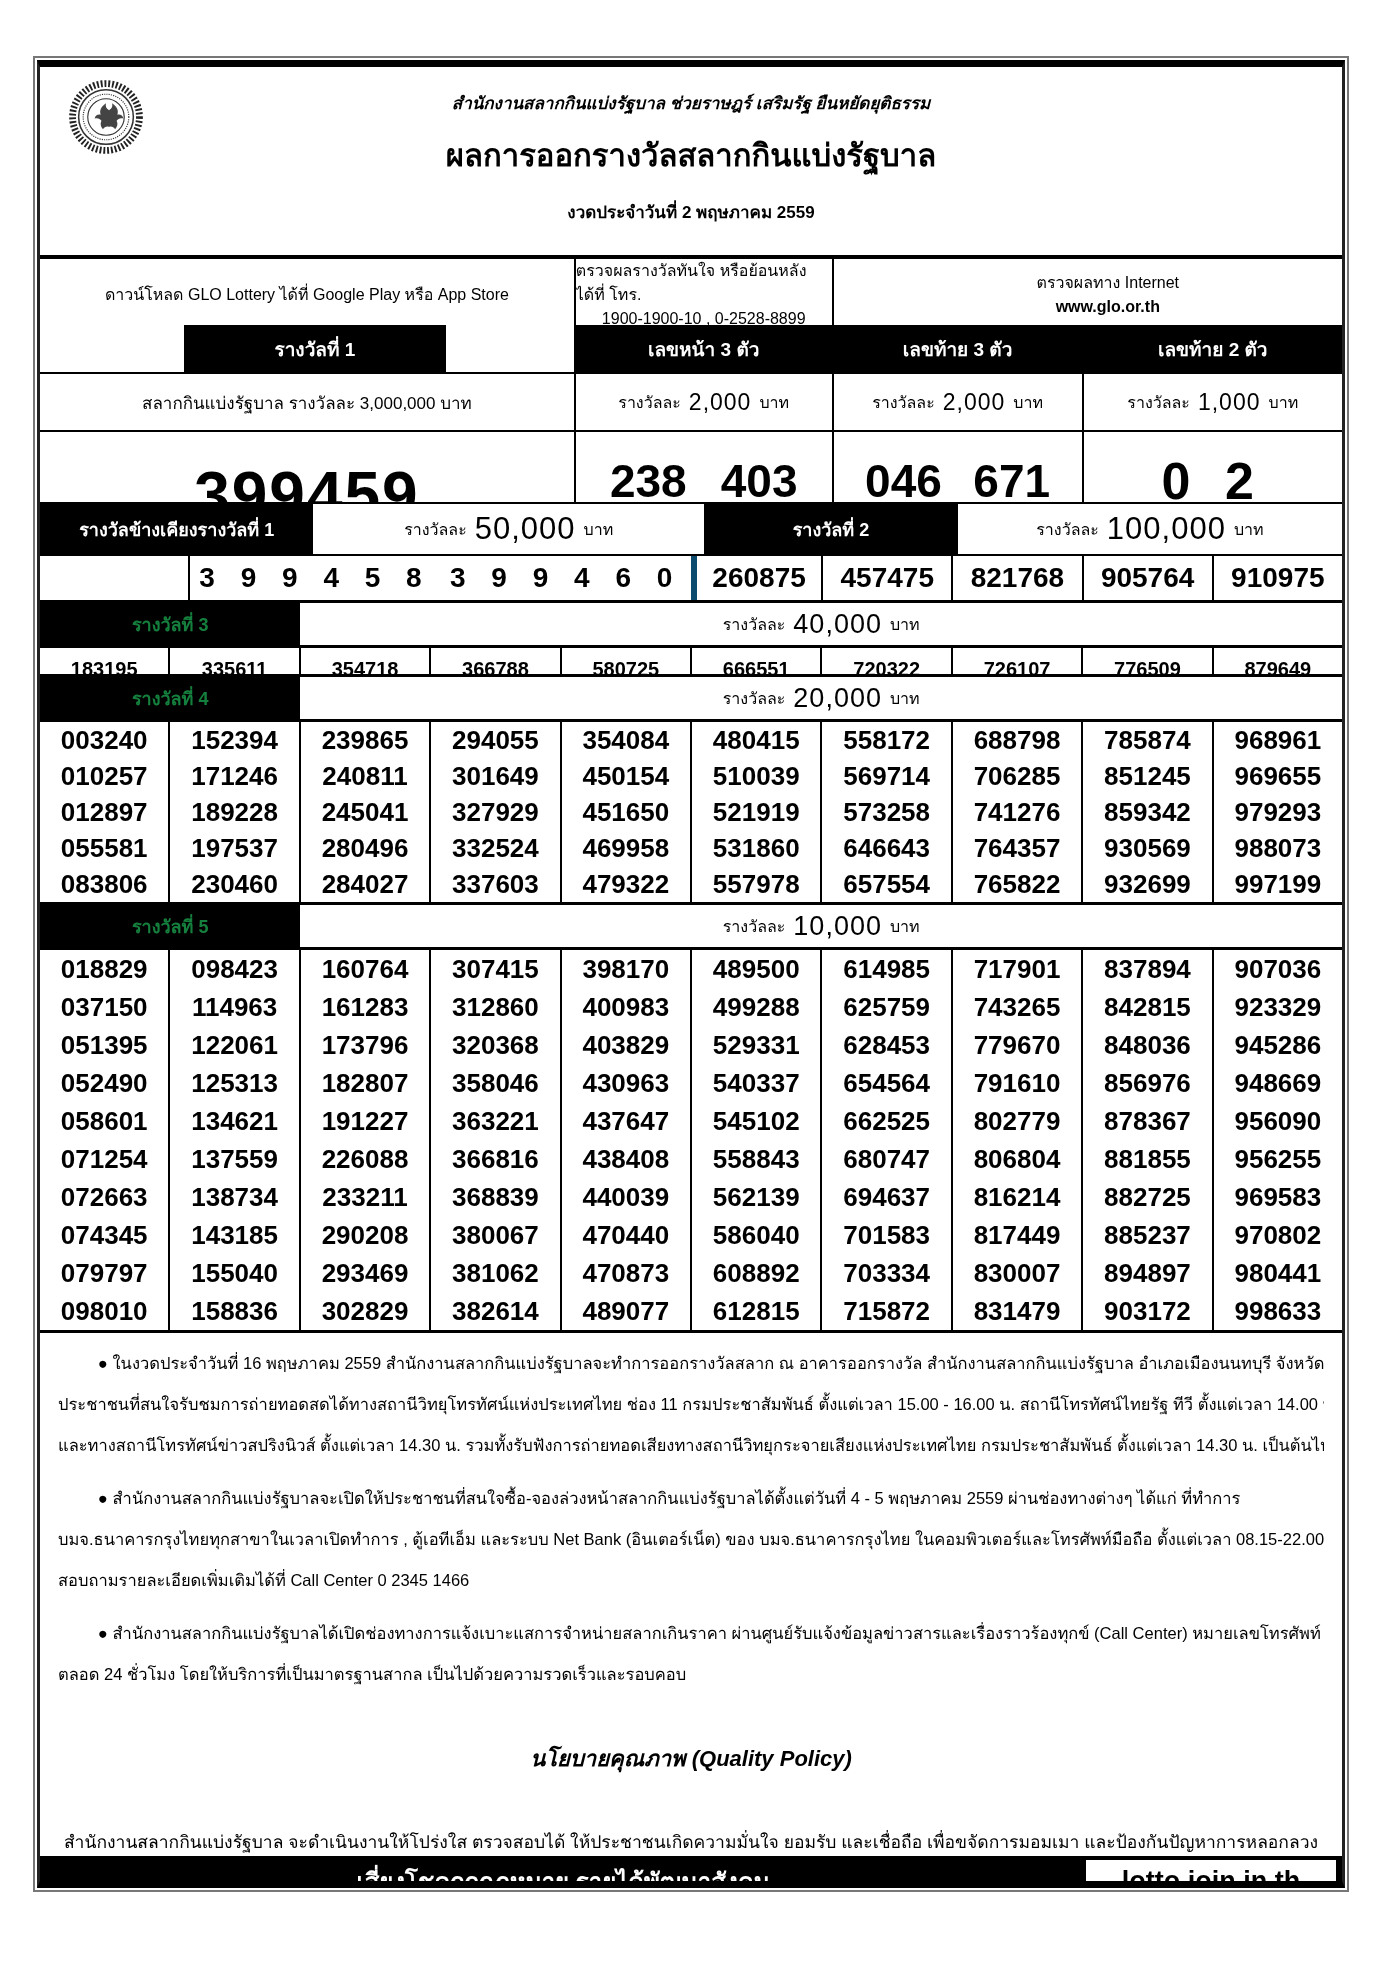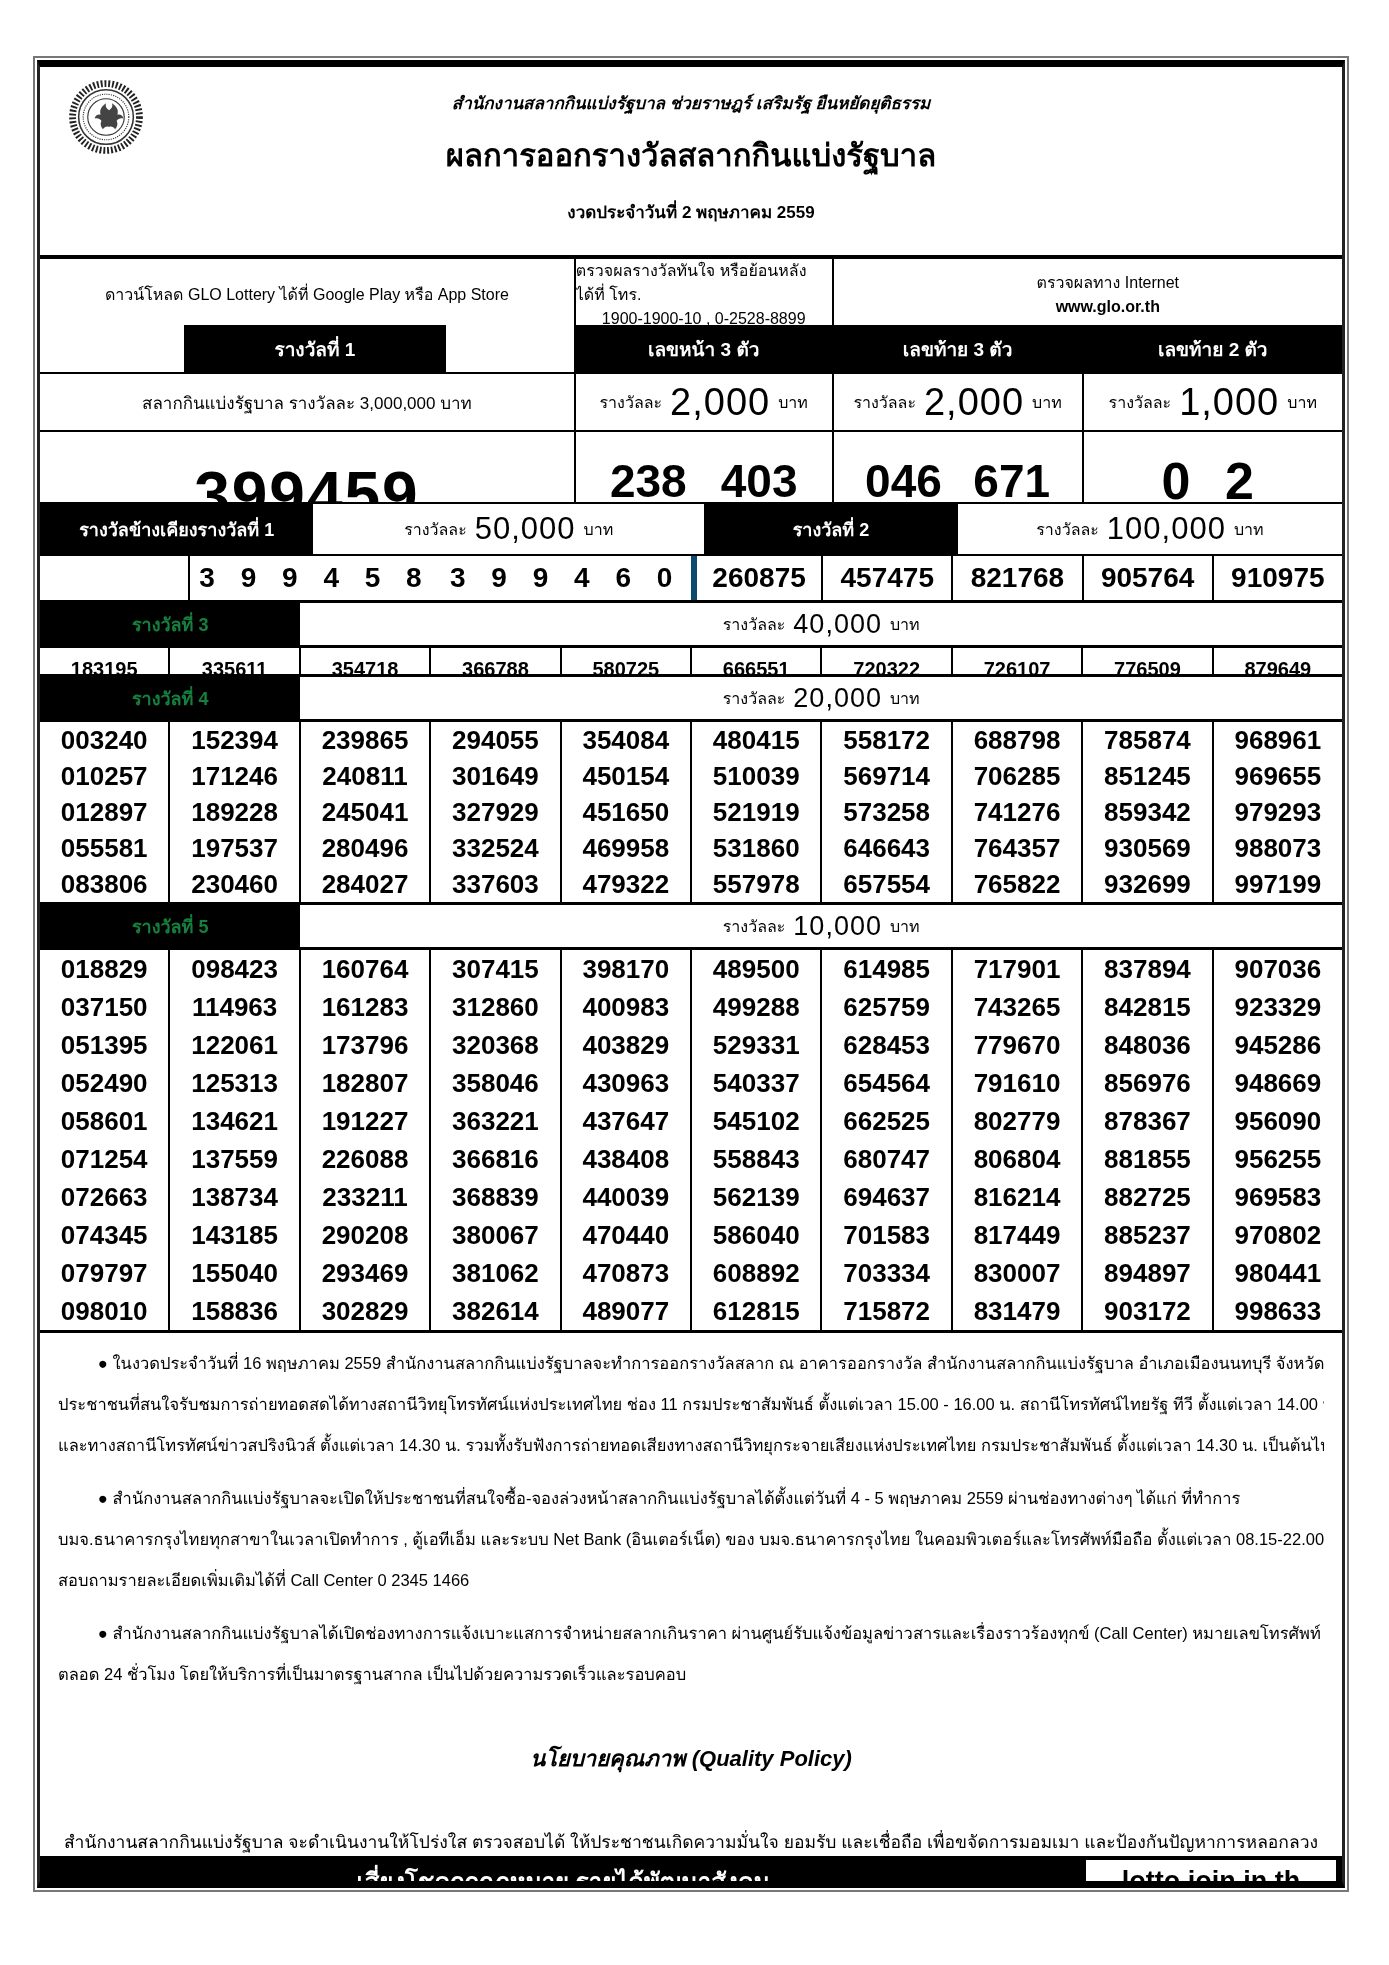--- a/index.html
+++ b/index.html
@@ -35,21 +35,21 @@
   .bandrow .blackcell{background:#000;color:#fff;font-weight:bold;font-size:19px;
     display:flex;align-items:center;justify-content:center;}
   .p1band{display:flex;}
   .p1band .gapL{width:27%;}
   .p1band .gapR{width:24%;}
   .p1band .blk{flex:1;background:#000;color:#fff;font-weight:bold;font-size:19px;
     display:flex;align-items:center;justify-content:center;}
   .amtrow{height:56px;border-top:2px solid #000;}
   .amtrow .cell{display:flex;align-items:center;justify-content:center;gap:8px;}
   .lbl-sm{font-size:16px;}
-  .amt-big{font-size:38px;letter-spacing:1px;}
+  .amt-big{font-size:23px;letter-spacing:1px;}
   .bigrow{height:70px;border-top:2px solid #000;}
   .bigrow .cell{display:flex;align-items:center;justify-content:space-evenly;}
   .n1{font-size:64px;font-weight:bold;letter-spacing:2px;line-height:70px;margin-top:28px;}
   .n3{font-size:46px;font-weight:bold;line-height:70px;}
   .n2{font-size:52px;font-weight:bold;letter-spacing:10px;line-height:70px;}
   
   .sideband{height:54px;background:#000;display:flex;flex:0 0 auto;color:#fff;}
   .sideband .blklbl{display:flex;align-items:center;justify-content:center;font-weight:bold;font-size:18px;}
   .sideband .whitebox{background:#fff;color:#000;margin:2px 0;display:flex;align-items:center;justify-content:center;gap:8px;}
   .wb-amt{font-size:31px;letter-spacing:1px;}

